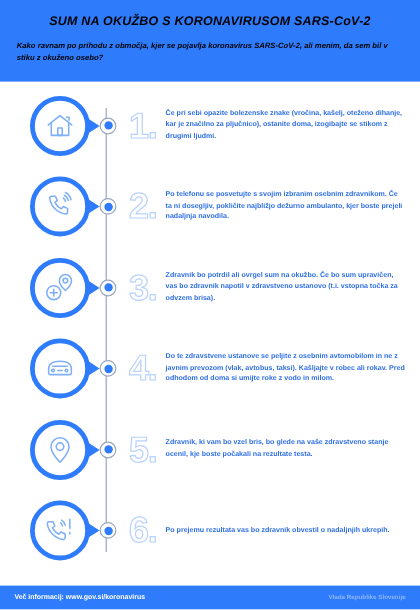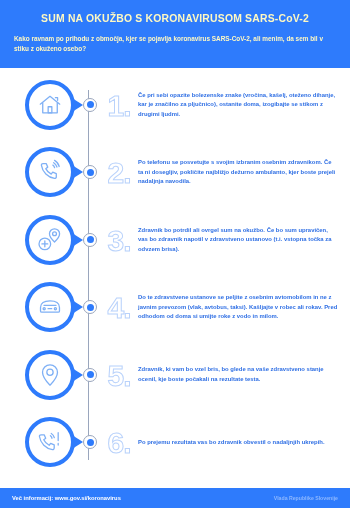--- a/index.html
+++ b/index.html
@@ -14,23 +14,24 @@
     position:relative;
     width:350px; height:508px;
     background:#ffffff;
     overflow:hidden;
     display:flex; flex-direction:column;
   }
 
   
   .header {
     background:#2E7BFC;
-    color:#fef9c3;
+    color:#000000;
     padding:12px 14px 14px 14px;
     flex:0 0 auto;
+    font-style:italic;
   }
   .header-title {
     font-size:10.4px;
     font-weight:bold;
     letter-spacing:.2px;
     text-align:center;
     line-height:1.25;
     margin-bottom:9px;
   }
   .header-sub {

